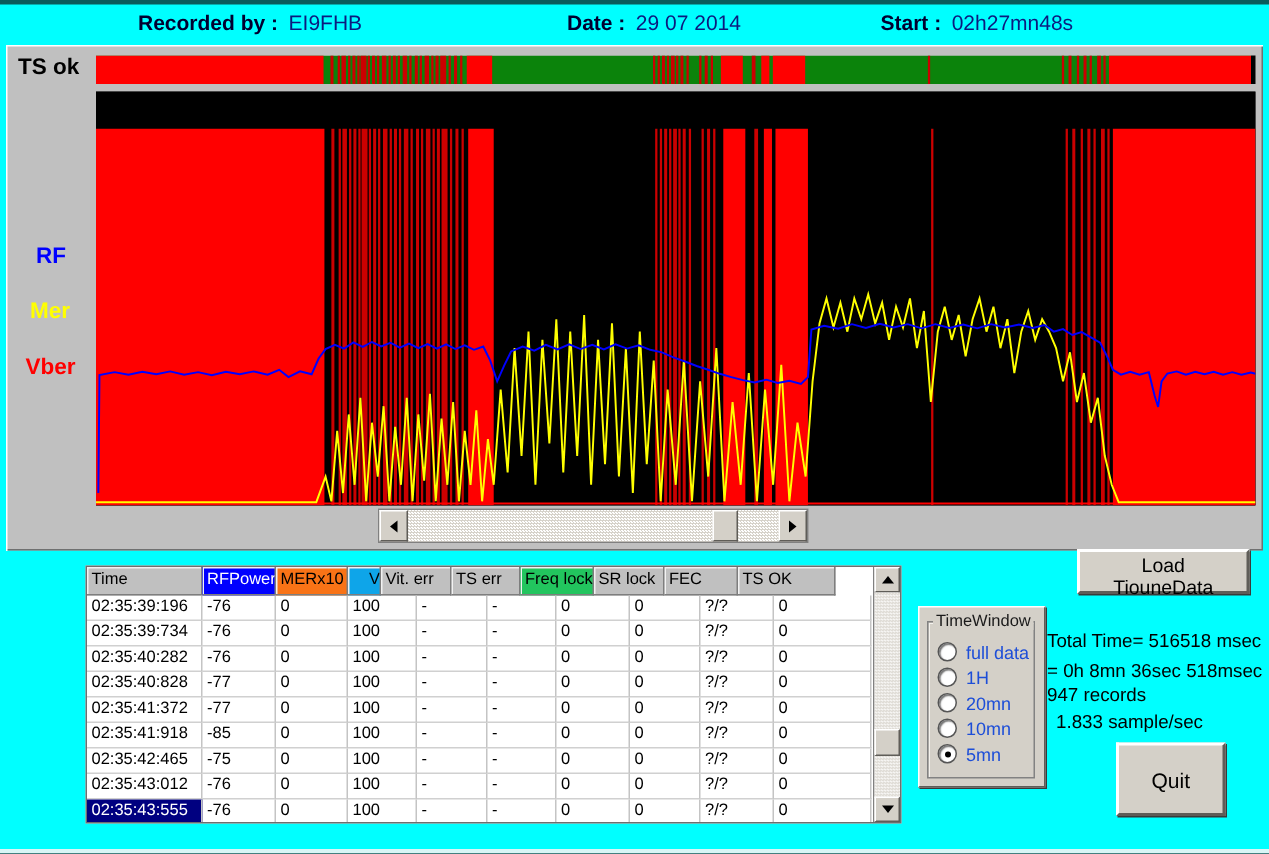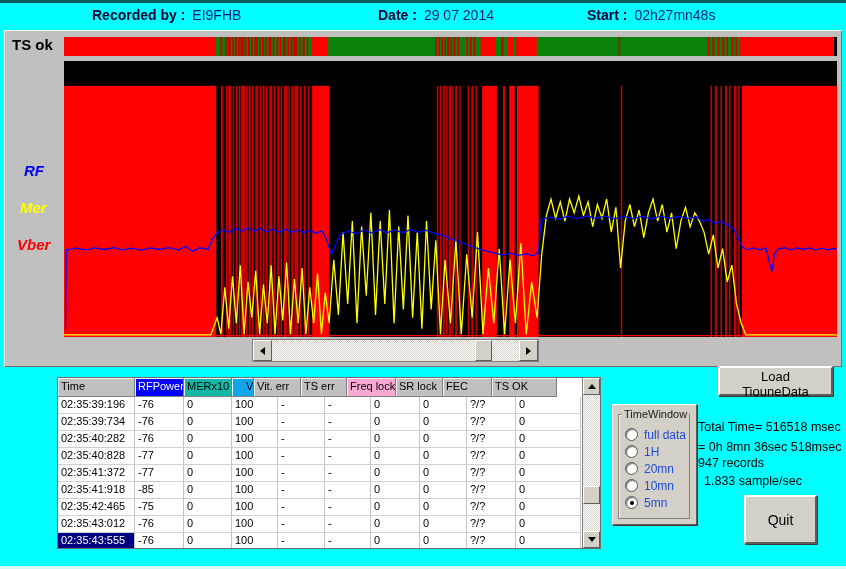--- a/index.html
+++ b/index.html
@@ -11,21 +11,21 @@
   .hdr{position:absolute;top:7px;font-size:14px;white-space:nowrap;}
   .hlabel{font-weight:bold;color:#000030;margin-right:7px;}
   .hvalue{color:#0c1a7e;}
 
   .panel{position:absolute;left:4px;top:30px;width:838px;height:337px;background:#C0C0C0;
          box-shadow:inset 1px 1px 0 #ffffff, inset -1px -1px 0 #707070;}
   .ts-label{position:absolute;left:8px;top:6px;font-size:15px;font-weight:bold;color:#000;}
   .ts-strip{position:absolute;left:60px;top:7px;width:770px;height:19px;border-right:3px solid #000;}
   .ts-strip svg,.chart svg{display:block;width:100%;height:100%;}
   .chart{position:absolute;left:60px;top:31px;width:773px;height:276px;background:#000;}
-  .axis-label{position:absolute;font-size:15px;font-weight:bold;font-style:italic;}
+  .axis-label{position:absolute;font-size:15px;font-weight:bold;}
   .axis-rf{left:20px;top:132px;color:#0000FF;}
   .axis-mer{left:16px;top:169px;color:#FFFF00;}
   .axis-vber{left:13px;top:206px;color:#FF0000;}
 
   
   .hscroll{position:absolute;left:248px;top:309px;width:285px;height:21px;display:flex;
            border:1px solid #808080;background:#d9d6cf;}
   .sb-btn{width:19px;height:100%;background:#D4D0C8;border:1px solid;border-color:#fff #5f5d58 #5f5d58 #fff;
           display:flex;align-items:center;justify-content:center;box-sizing:border-box;flex:0 0 auto;}
   .sb-track{position:relative;flex:1;background:repeating-conic-gradient(#ffffff 0% 25%, #d6d2ca 0% 50%) 0 0/2px 2px;}
@@ -228,25 +228,25 @@
           <span class="tri-right"></span>
         </div>
     </div>
   </div>
 
   <div class="table">
     <div class="t-body" id="t-body">
         <div class="t-row head">
           <div class="t-cell" style="width: 77px; background: rgb(192, 192, 192); color: rgb(0, 0, 0);">Time</div>
           <div class="t-cell" style="width: 49px; background: rgb(0, 0, 255); color: rgb(255, 255, 255);">RFPower</div>
-          <div class="t-cell" style="width: 48px; background: #14b8a6; color: rgb(0, 0, 0);">MERx10</div>
+          <div class="t-cell" style="width: 48px; background: #f97316; color: rgb(0, 0, 0);">MERx10</div>
           <div class="t-cell" style="width: 22px; background: #0ea5e9; color: rgb(0, 0, 0); padding-left: 14px;">VBer%</div>
           <div class="t-cell" style="width: 47px; background: rgb(192, 192, 192); color: rgb(0, 0, 0);">Vit. err</div>
           <div class="t-cell" style="width: 46px; background: rgb(192, 192, 192); color: rgb(0, 0, 0);">TS err</div>
-          <div class="t-cell" style="width: 49px; background: #f9a8d4; color: rgb(0, 0, 0);">Freq lock</div>
+          <div class="t-cell" style="width: 49px; background: #22c55e; color: rgb(0, 0, 0);">Freq lock</div>
           <div class="t-cell" style="width: 47px; background: rgb(192, 192, 192); color: rgb(0, 0, 0);">SR lock</div>
           <div class="t-cell" style="width: 49px; background: rgb(192, 192, 192); color: rgb(0, 0, 0);">FEC</div>
           <div class="t-cell" style="width: 65px; background: rgb(192, 192, 192); color: rgb(0, 0, 0);">TS OK</div>
         </div>
         <div class="t-row">
           <div class="t-cell" style="width: 77px;">02:35:39:196</div>
           <div class="t-cell" style="width: 49px;">-76</div>
           <div class="t-cell" style="width: 48px;">0</div>
           <div class="t-cell" style="width: 46px;">100</div>
           <div class="t-cell" style="width: 47px;">-</div>

